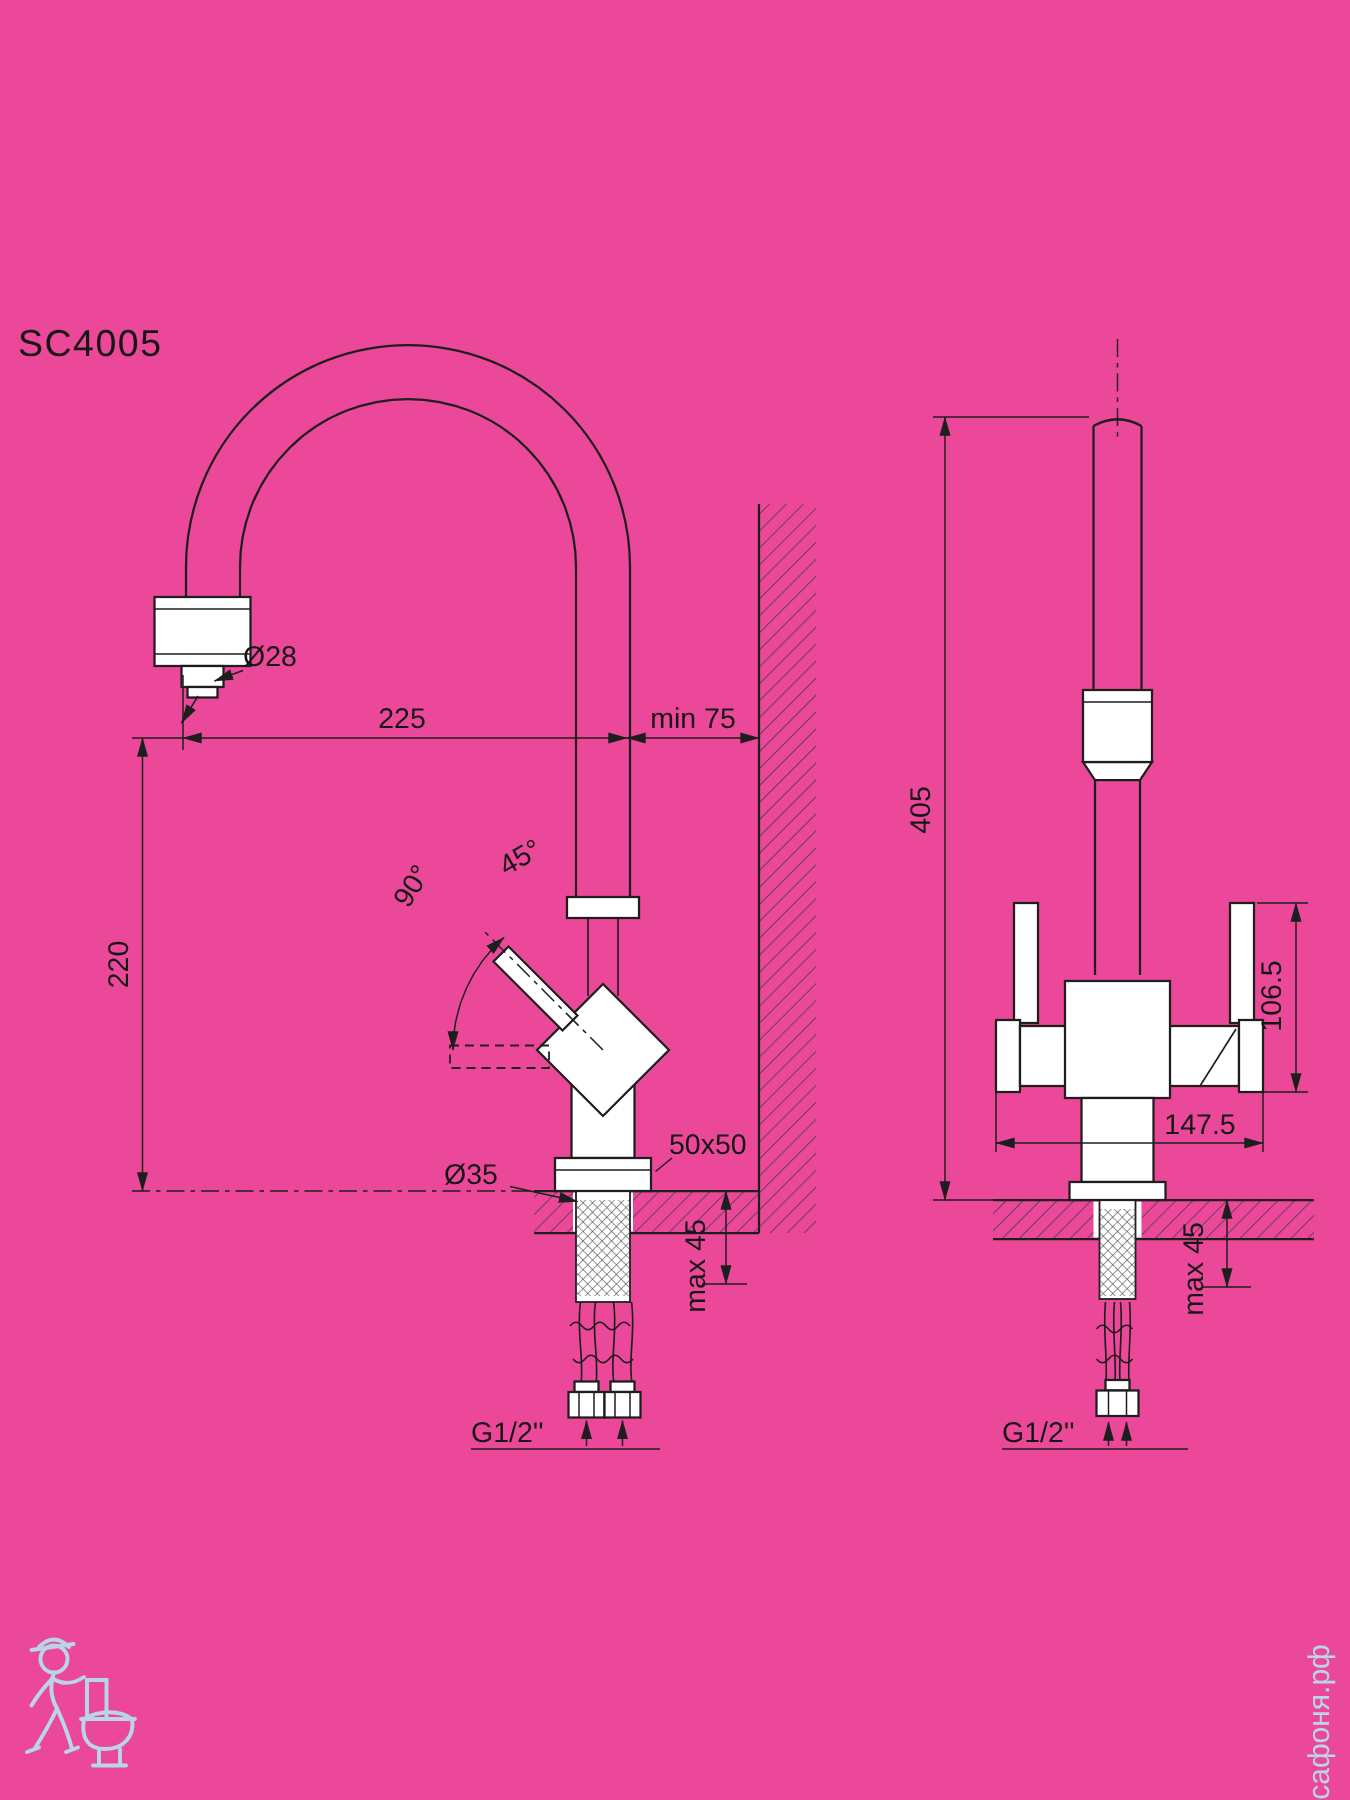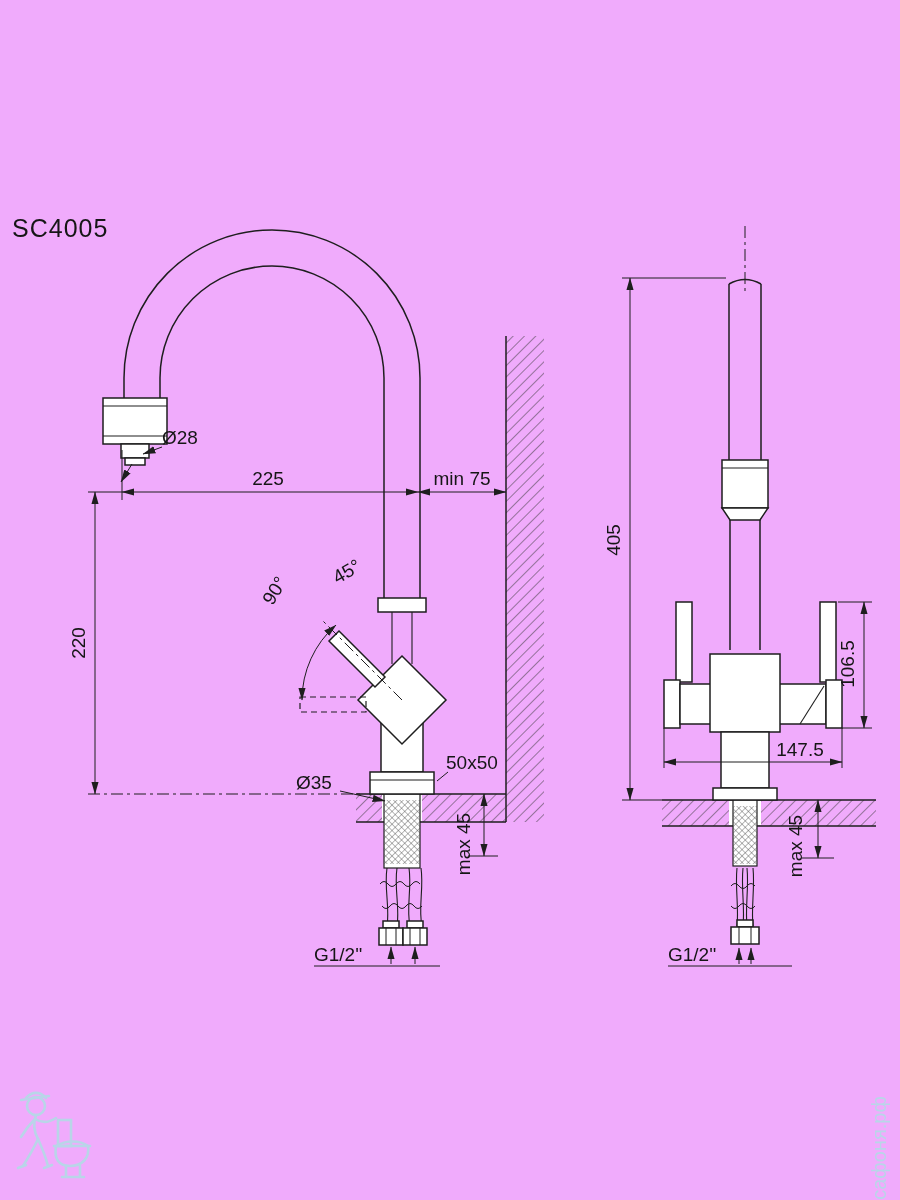--- a/index.html
+++ b/index.html
@@ -1,16 +1,16 @@
 <!DOCTYPE html>
 <html><head>
 <meta charset="utf-8">
 <style>
   html,body{margin:0;padding:0;background:#ffffff;}
-  .sheet{position:relative;width:900px;height:1200px;background:#f0abfc;overflow:hidden;
+  .sheet{position:relative;width:900px;height:1200px;background:#ec4899;overflow:hidden;
          font-family:"Liberation Sans",sans-serif;}
   svg{display:block;}
   .ol  {stroke:#1e1e1e;stroke-width:1.5;fill:none;}
   .olf {stroke:#1e1e1e;stroke-width:1.5;fill:#fff;}
   .det {stroke:#1e1e1e;stroke-width:1.1;fill:none;}
   .thin{stroke:#1e1e1e;stroke-width:1;fill:none;}
   .cl  {stroke:#1e1e1e;stroke-width:1;fill:none;stroke-dasharray:12 4 3 4;}
   .dsh {stroke:#1e1e1e;stroke-width:1.2;fill:none;stroke-dasharray:6 4;}
   text.dim{font-family:"Liberation Sans",sans-serif;font-size:19px;fill:#161616;}
   text.ttl{font-family:"Liberation Sans",sans-serif;font-size:25px;fill:#161616;letter-spacing:1px;}

